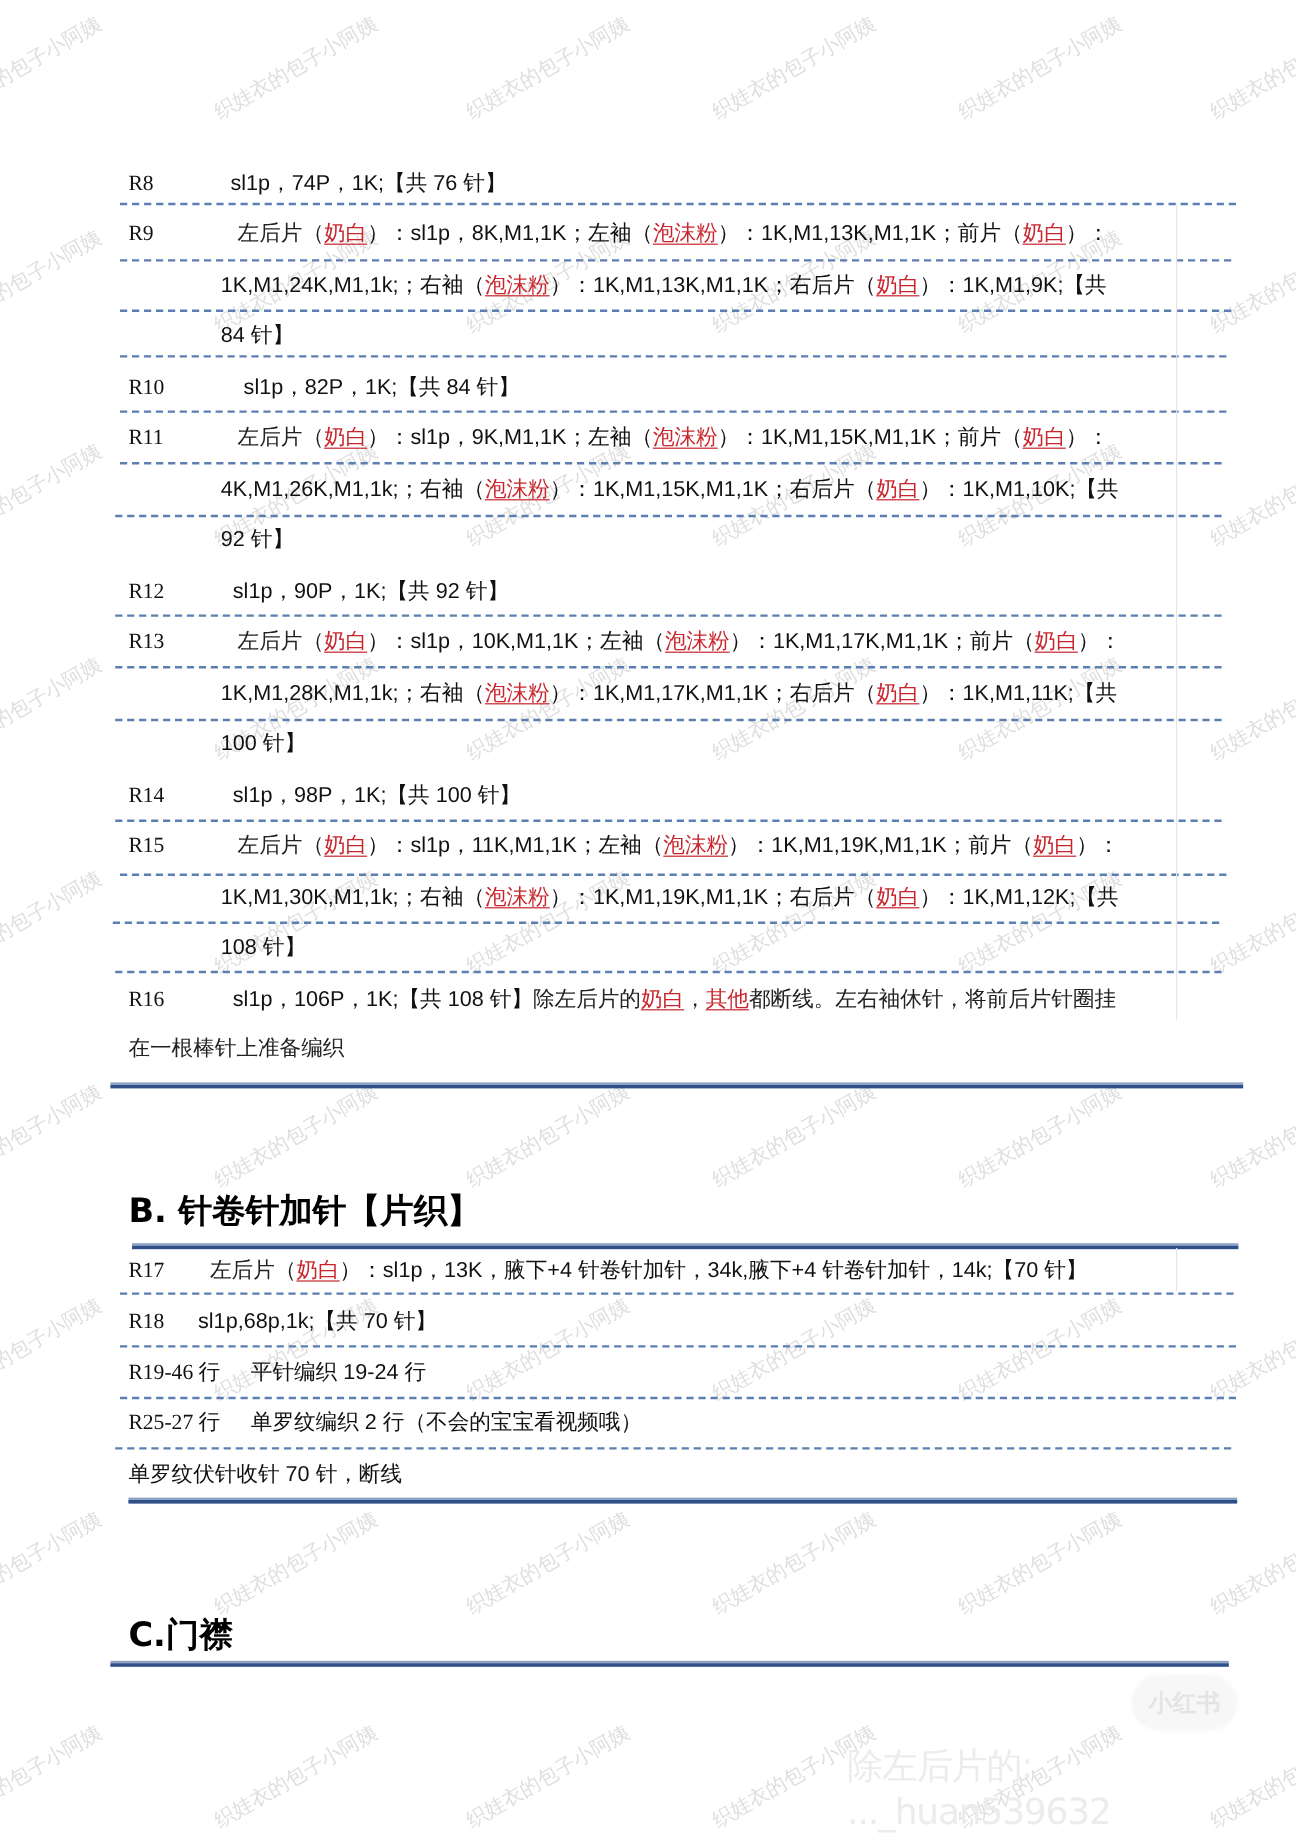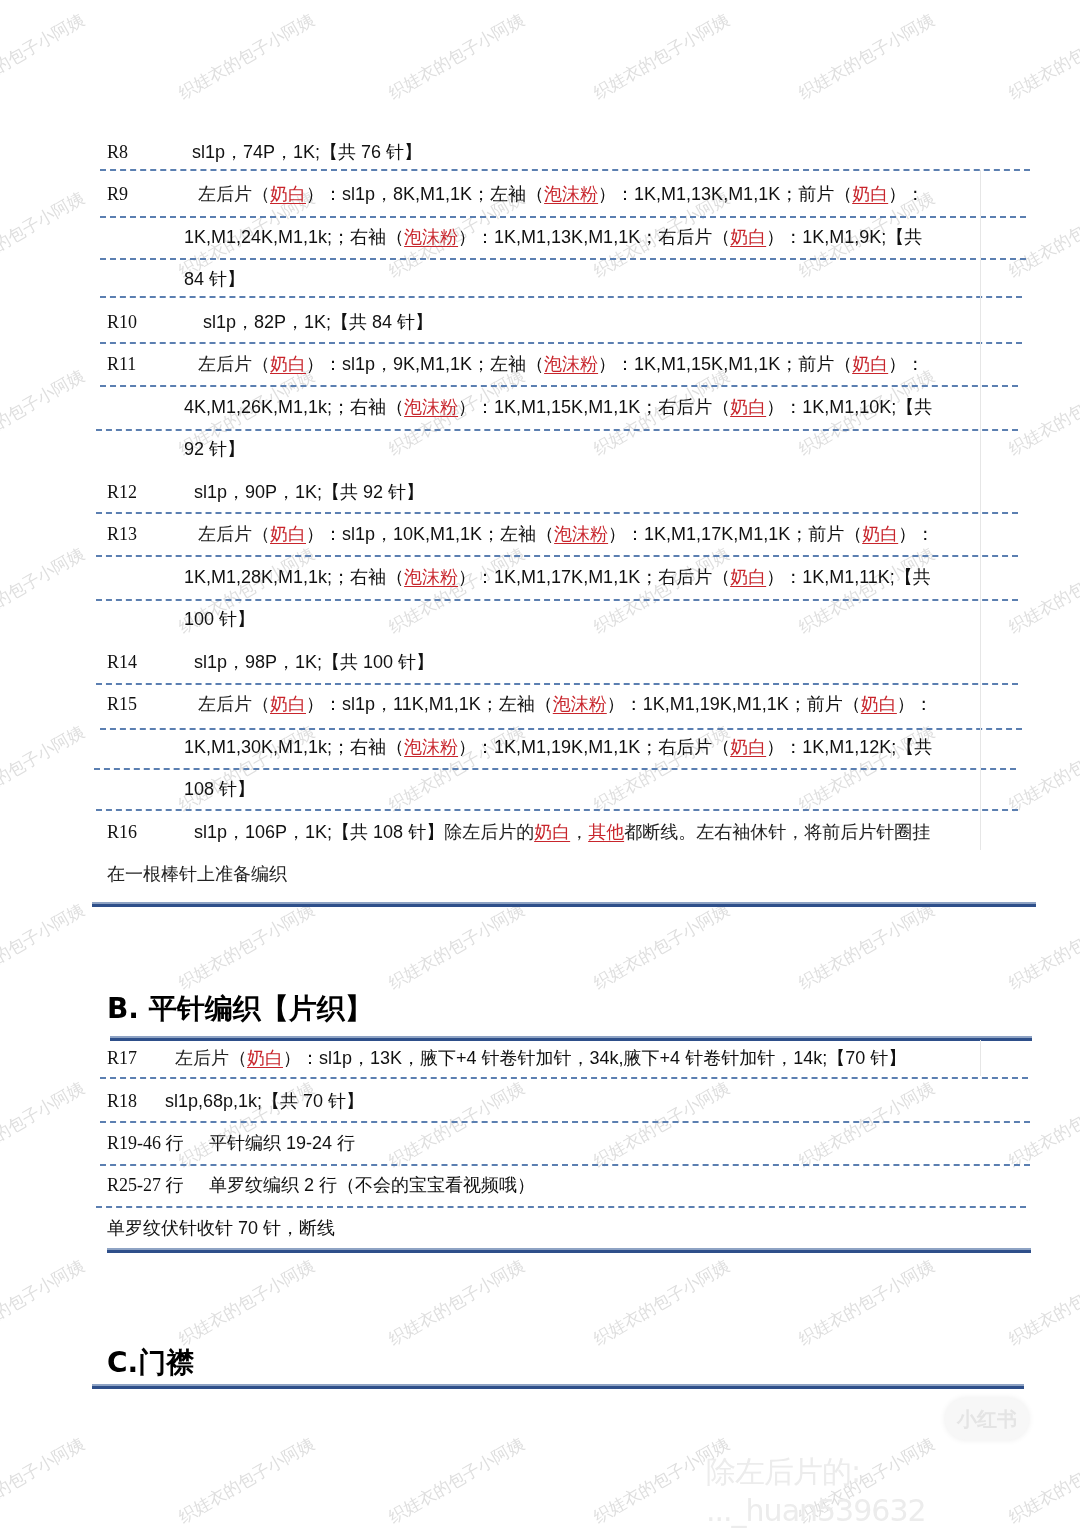--- a/index.html
+++ b/index.html
@@ -168,21 +168,21 @@
     <span class="lbl" style="width:82px">R16</span>
     <span>sl1p，106P，1K;【共 108 针】</span><span class="cn">除左后片的</span><span class="red cn">奶白</span><span class="cn">，</span><span class="red cn">其他</span><span class="cn">都断线。左右袖休针，将前后片针圈挂</span>
   </div>
   <div class="row cn" style="top:862px">
     <span>在一根棒针上准备编织</span>
   </div>
 
   <div class="vline" style="left:980px;top:170px;height:680px"></div>
   <div class="dbl" style="left:92px;width:944px;top:902px"></div>
 
-  <div class="heading" style="top:990px">B. 平针编织【片织】</div>
+  <div class="heading" style="top:990px">B. 针卷针加针【片织】</div>
   <div class="dbl" style="left:110px;width:922px;top:1036px"></div>
 
   <div class="row" style="top:1046px">
     <span class="lbl" style="width:63px">R17</span>
     <span class="cn">左后片（</span><span class="red cn">奶白</span><span>）：sl1p，13K，腋下+4 针卷针加针，34k,腋下+4 针卷针加针，14k;【70 针】</span>
   </div>
   <div class="dash" style="left:100px;width:928px;top:1077px"></div>
   <div class="vline" style="left:980px;top:1040px;height:36px"></div>
 
   <div class="row" style="top:1089px">

